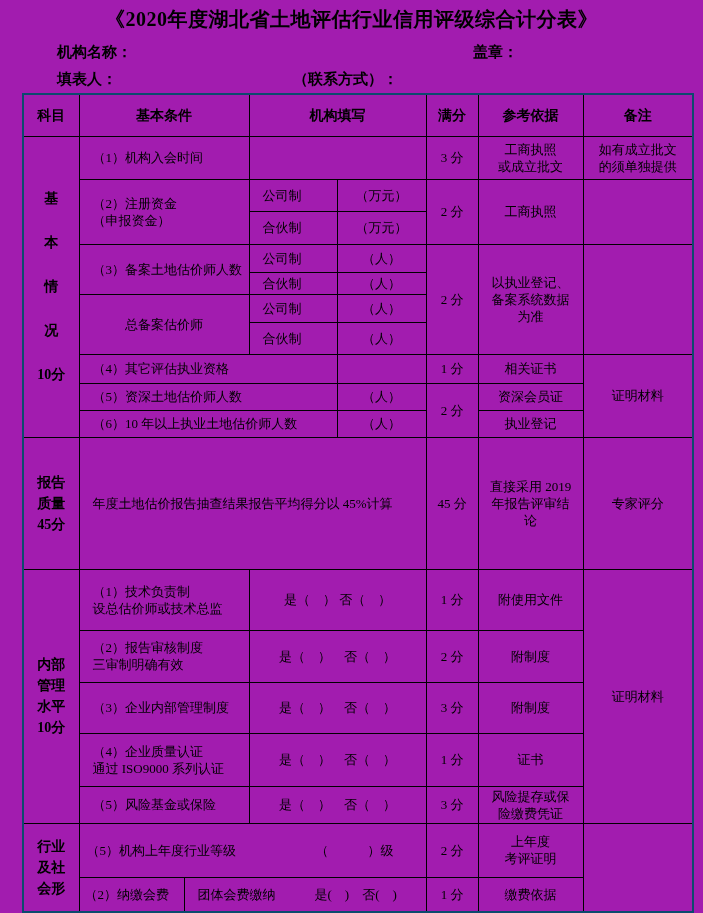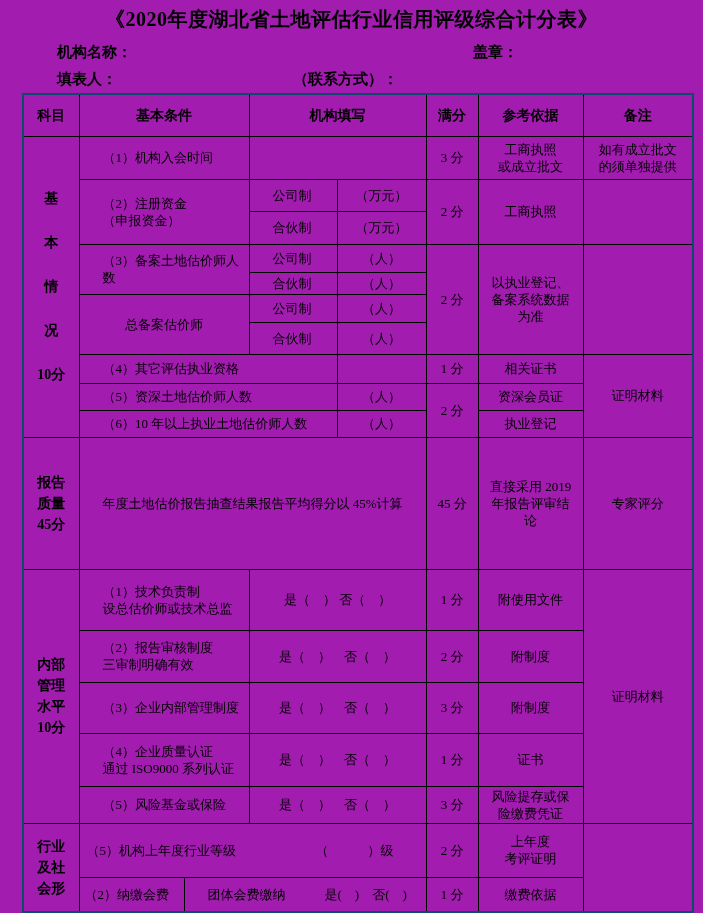--- a/index.html
+++ b/index.html
@@ -41,21 +41,21 @@
     border: 1px solid #000;
     font-size: 13px;
     line-height: 17px;
     text-align: center;
     vertical-align: middle;
     white-space: pre-line;
     overflow: hidden;
     padding: 1px 2px;
   }
   .score-table td.hd { font-weight: bold; font-size: 14px; }
-  .score-table td.lft { text-align: left; padding-left: 23px; }
+  .score-table td.lft { text-align: left; padding-left: 13px; }
   .score-table td.subj {
     font-weight: bold;
     font-size: 14px;
     line-height: 21px;
     padding: 0;
   }
   .score-table td.subj-tall { line-height: 44px; }
   .grade-row { display: flex; justify-content: space-between; padding: 0 30px 0 5px; }
   .grade-row span { white-space: pre; }
 </style>

